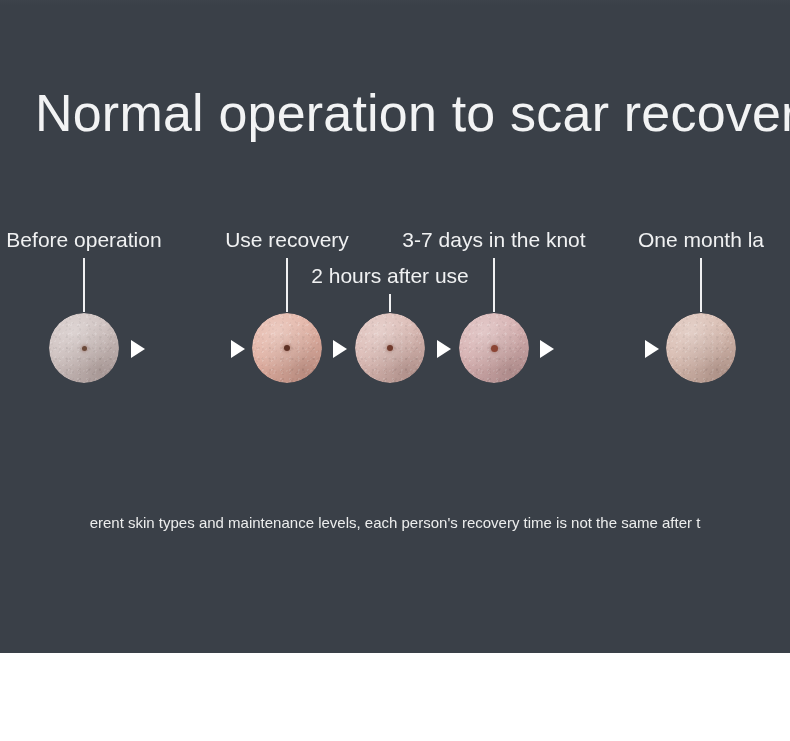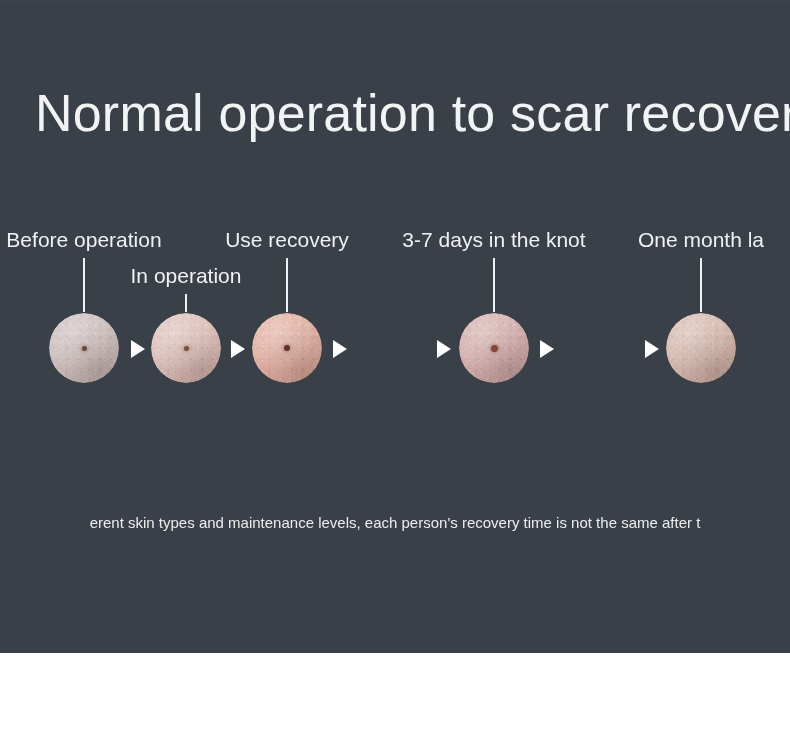--- a/index.html
+++ b/index.html
@@ -162,38 +162,38 @@
       <div class="stage hi" style="left: 84px;">
         <div class="stage-label">Before operation</div>
         <div class="leader"></div>
         <div class="skin-circle">
           <div class="tex" style="background: radial-gradient(circle at 42% 34%, rgb(207, 194, 192) 0%, rgb(207, 194, 192) 46%, rgb(185, 172, 171) 100%);"></div>
           <div class="grain"></div>
           <div class="shade"></div>
           <div class="mole" style="width: 5px; height: 5px; left: calc(50% - 2.5px); top: calc(50% - 2.5px); background: rgb(107, 74, 58); box-shadow: rgba(120, 70, 55, 0.35) 0px 0px 3px 1px;"></div>
         </div>
       </div>
-      <div class="stage lo" style="left: 186px;">
-        <div class="stage-label">In operation</div>
-        <div class="leader"></div>
-        <div class="skin-circle">
-          <div class="tex" style="background: radial-gradient(circle at 42% 34%, rgb(223, 195, 189) 0%, rgb(223, 195, 189) 46%, rgb(198, 167, 162) 100%);"></div>
-          <div class="grain"></div>
-          <div class="shade"></div>
-          <div class="mole" style="width: 5px; height: 5px; left: calc(50% - 2.5px); top: calc(50% - 2.5px); background: rgb(122, 79, 60); box-shadow: rgba(120, 70, 55, 0.35) 0px 0px 3px 1px;"></div>
-        </div>
-      </div>
       <div class="stage hi" style="left: 287px;">
         <div class="stage-label">Use recovery</div>
         <div class="leader"></div>
         <div class="skin-circle">
           <div class="tex" style="background: radial-gradient(circle at 42% 34%, rgb(227, 180, 166) 0%, rgb(227, 180, 166) 46%, rgb(207, 154, 140) 100%);"></div>
           <div class="grain"></div>
           <div class="shade"></div>
           <div class="mole" style="width: 6px; height: 6px; left: calc(50% - 3px); top: calc(50% - 3px); background: rgb(94, 50, 38); box-shadow: rgba(120, 70, 55, 0.35) 0px 0px 3px 1px;"></div>
+        </div>
+      </div>
+      <div class="stage lo" style="left: 390px;">
+        <div class="stage-label">2 hours after use</div>
+        <div class="leader"></div>
+        <div class="skin-circle">
+          <div class="tex" style="background: radial-gradient(circle at 42% 34%, rgb(220, 188, 182) 0%, rgb(220, 188, 182) 46%, rgb(196, 162, 156) 100%);"></div>
+          <div class="grain"></div>
+          <div class="shade"></div>
+          <div class="mole" style="width: 6px; height: 6px; left: calc(50% - 3px); top: calc(50% - 3px); background: rgb(113, 58, 44); box-shadow: rgba(120, 70, 55, 0.35) 0px 0px 3px 1px;"></div>
         </div>
       </div>
       <div class="stage hi" style="left: 494px;">
         <div class="stage-label">3-7 days in the knot</div>
         <div class="leader"></div>
         <div class="skin-circle">
           <div class="tex" style="background: radial-gradient(circle at 42% 34%, rgb(215, 178, 178) 0%, rgb(215, 178, 178) 46%, rgb(191, 154, 156) 100%);"></div>
           <div class="grain"></div>
           <div class="shade"></div>
           <div class="mole" style="width: 7px; height: 7px; left: calc(50% - 3.5px); top: calc(50% - 3.5px); background: rgb(139, 68, 52); box-shadow: rgba(120, 70, 55, 0.35) 0px 0px 3px 1px;"></div>

